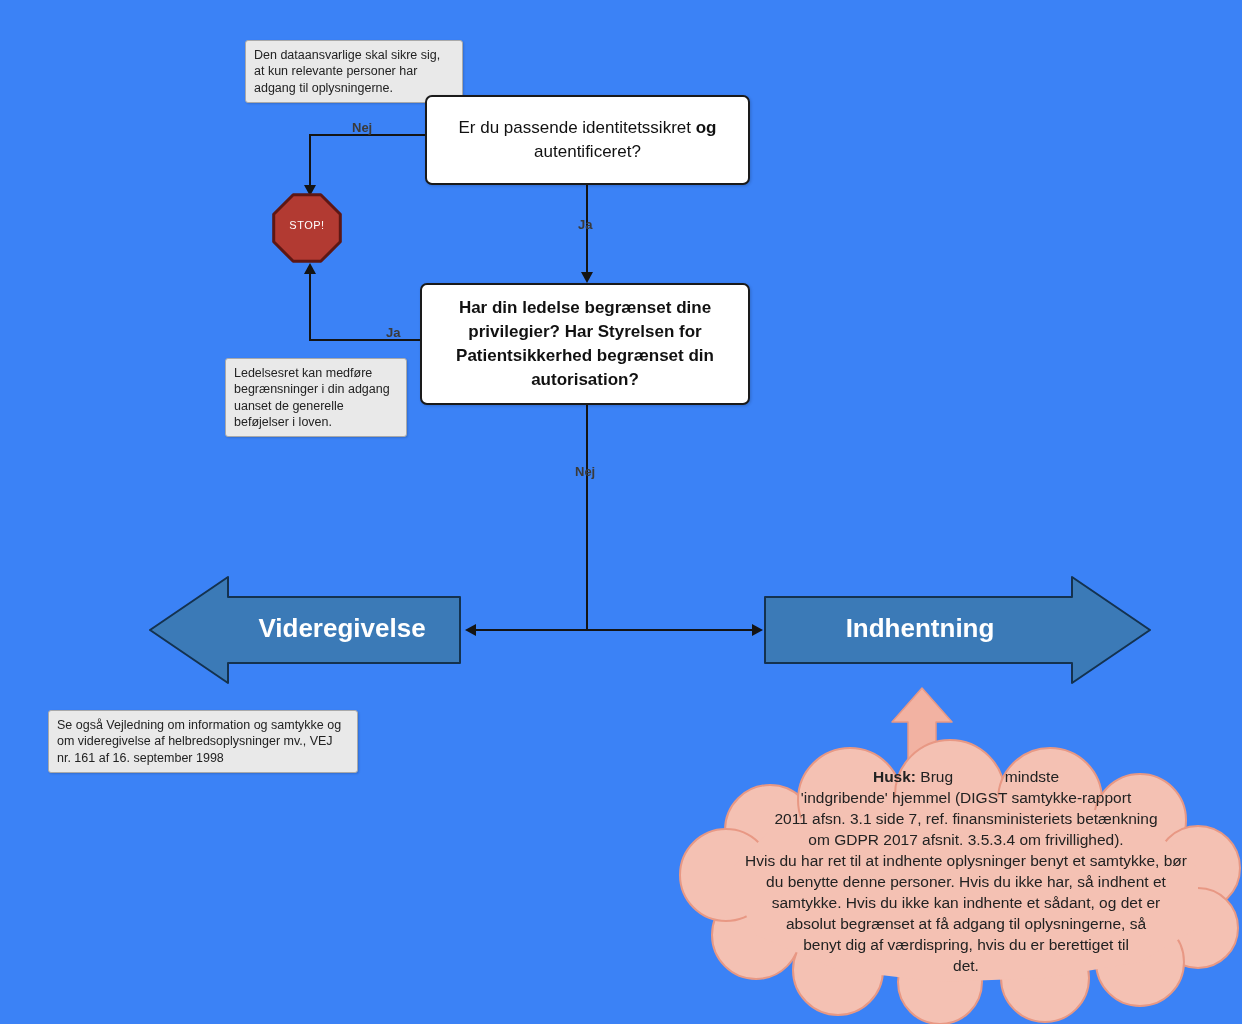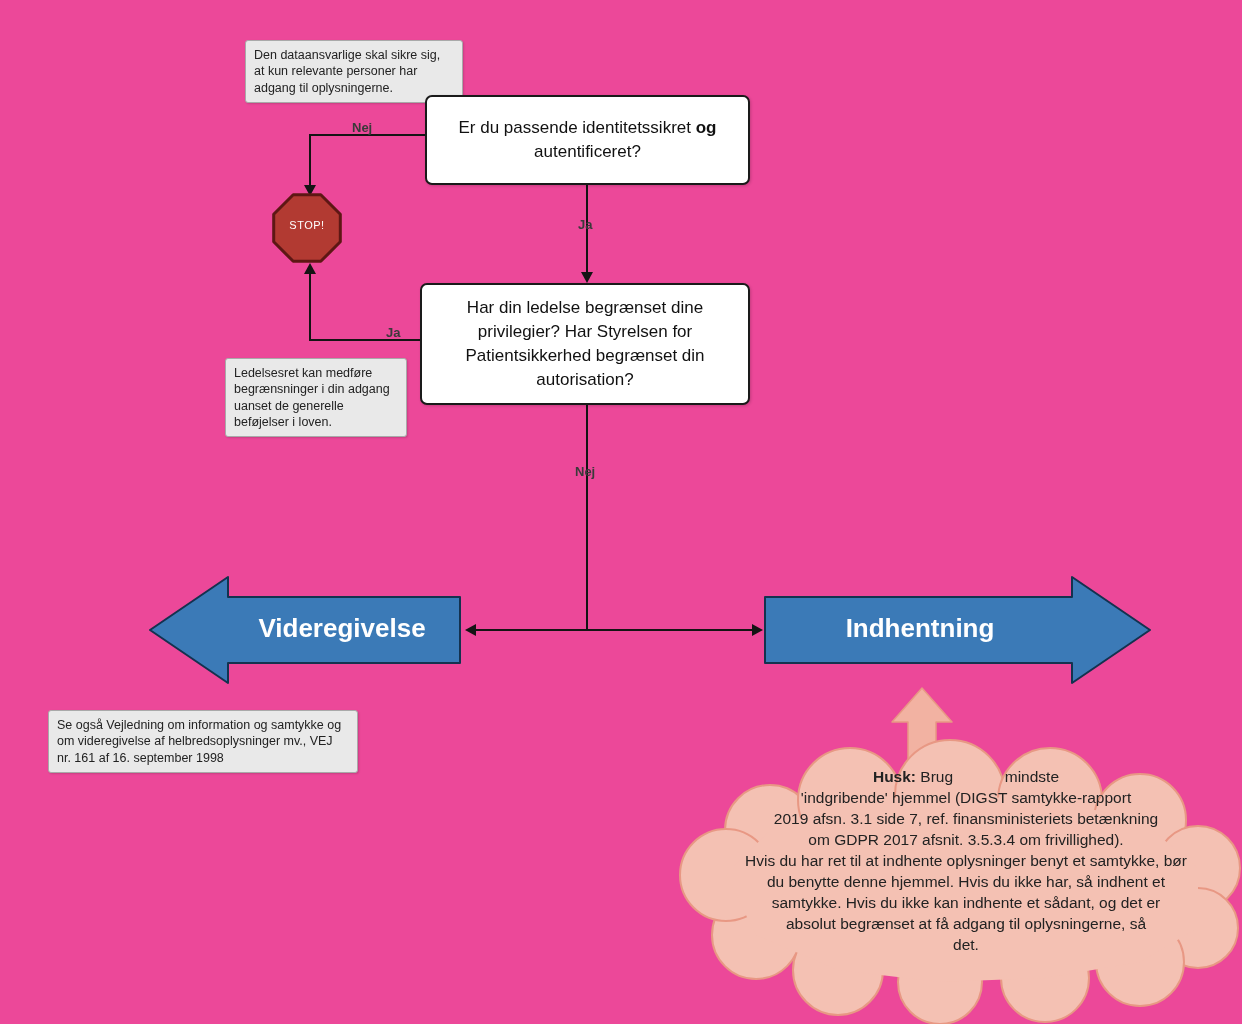--- a/index.html
+++ b/index.html
@@ -1,38 +1,38 @@
 <!DOCTYPE html>
 <html><head>
 <meta charset="utf-8">
 <style>
   html,body{margin:0;padding:0;background:#ffffff;}
   .canvas{
     position:relative;width:1242px;height:1024px;overflow:hidden;
-    font-family:"Liberation Sans","DejaVu Sans",sans-serif;background:#ec4899;
+    font-family:"Liberation Sans","DejaVu Sans",sans-serif;background:#3b82f6;
   }
   .layer-svg{position:absolute;left:0;top:0;width:1242px;height:1024px;}
 
   .note{
     position:absolute;background:#e9e9e9;border:1px solid #a9a9a9;border-radius:3px;
     padding:6px 8px;font-size:12.5px;line-height:1.3;color:#222;
     box-shadow:1px 1px 2px rgba(0,0,0,.15);box-sizing:border-box;
   }
   .note-top{left:245px;top:40px;width:218px;}
   .note-ledelsesret{left:225px;top:358px;width:182px;}
   .note-vejledning{left:48px;top:710px;width:310px;}
 
   .decision{
     position:absolute;background:#ffffff;border:2px solid #1a1a1a;border-radius:7px;
     display:flex;align-items:center;justify-content:center;text-align:center;
     font-size:17px;line-height:1.4;color:#111;padding:0 14px;box-sizing:border-box;
     box-shadow:1px 1px 3px rgba(0,0,0,.18);
   }
   .decision-identity{left:425px;top:95px;width:325px;height:90px;}
-  .decision-privileges{left:420px;top:283px;width:330px;height:122px;}
+  .decision-privileges{left:420px;top:283px;width:330px;height:122px;font-weight:bold;}
   .decision b{font-weight:bold;}
 
   .edge-label{
     position:absolute;font-size:13px;font-weight:bold;color:#3a3a3a;text-align:right;
   }
   .lbl-nej1{left:352px;top:120px;}
   .lbl-ja1{left:578px;top:217px;}
   .lbl-ja2{left:386px;top:325px;}
   .lbl-nej2{left:575px;top:464px;}
 
@@ -124,22 +124,23 @@
   <div class="edge-label lbl-nej2">Nej</div>
 
   <div class="stop-label">STOP!</div>
 
   <div class="big-arrow-label lbl-videregivelse">Videregivelse</div>
   <div class="big-arrow-label lbl-indhentning">Indhentning</div>
 
   <div class="cloud-text">
     <div class="ln"><b>Husk:</b><span> Brug &nbsp;&nbsp;&nbsp;&nbsp;&nbsp;&nbsp;&nbsp;&nbsp;&nbsp;&nbsp; mindste</span></div>
     <div class="ln">'indgribende' hjemmel (DIGST samtykke-rapport</div>
-    <div class="ln">2019 afsn. 3.1 side 7, ref. finansministeriets betænkning</div>
+    <div class="ln">2011 afsn. 3.1 side 7, ref. finansministeriets betænkning</div>
     <div class="ln">om GDPR 2017 afsnit. 3.5.3.4 om frivillighed).</div>
     <div class="ln">Hvis du har ret til at indhente oplysninger benyt et samtykke, bør</div>
-    <div class="ln">du benytte denne hjemmel. Hvis du ikke har, så indhent et</div>
+    <div class="ln">du benytte denne personer. Hvis du ikke har, så indhent et</div>
     <div class="ln">samtykke. Hvis du ikke kan indhente et sådant, og det er</div>
     <div class="ln">absolut begrænset at få adgang til oplysningerne, så</div>
+    <div class="ln">benyt dig af værdispring, hvis du er berettiget til</div>
     <div class="ln">det.</div>
   </div>
 
 </div>
 
 </body></html>

